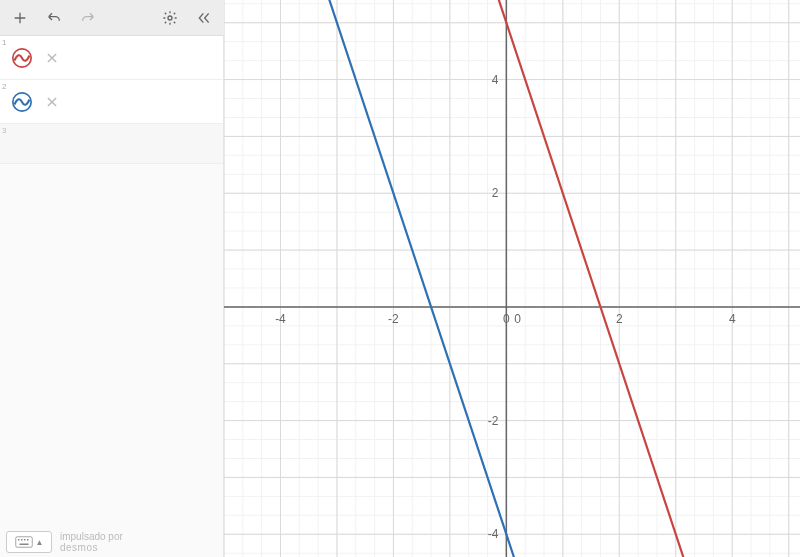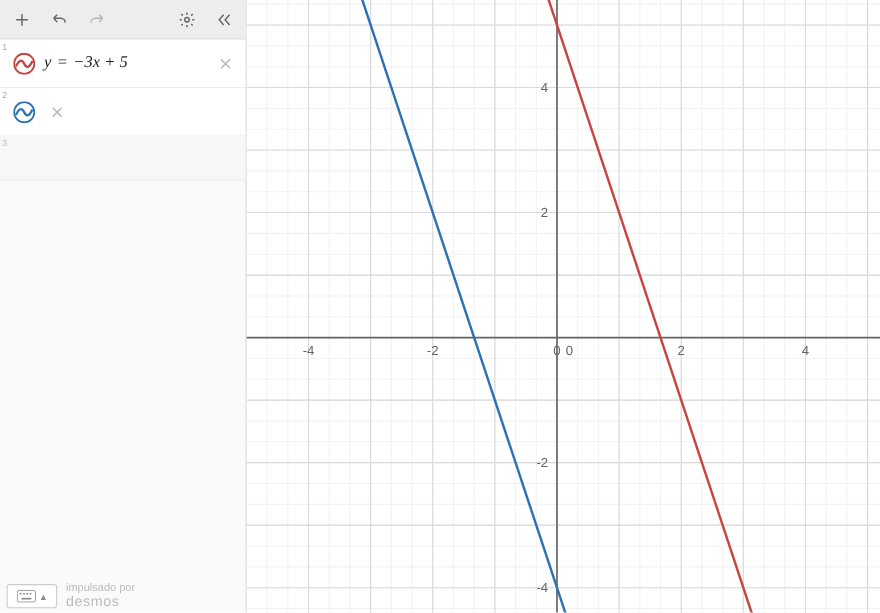--- a/index.html
+++ b/index.html
@@ -19,21 +19,21 @@
   .expr-del { width: 24px; height: 24px; margin-right: 6px; color: #bbb; display: flex; align-items: center; justify-content: center; cursor: pointer; }
   .expr-del svg { width: 14px; height: 14px; stroke: #bbb; stroke-width: 2.5; }
   .empty-row { height: 40px; background: #f7f7f7; border-bottom: 1px solid #eee; position: relative; }
   .empty-row .idx { position: absolute; left: 2px; top: 2px; font-size: 8px; color: #bbb; }
   .graph { position: absolute; left: 224px; top: 0; width: 576px; height: 557px; background: #fff; }
   .footer { position: absolute; left: 0; bottom: 0; height: 30px; display: flex; align-items: center; gap: 8px; padding: 0 6px; }
   .kbd-btn { width: 46px; height: 22px; border: 1px solid #ccc; border-radius: 3px; background: #fff; display: flex; align-items: center; justify-content: center; cursor: pointer; gap: 3px; }
   .kbd-btn svg { width: 18px; height: 12px; }
   .kbd-btn .tri { font-size: 8px; color: #888; }
   .credit { font-size: 10px; color: #bbb; line-height: 1.1; }
-  .credit .big { font-size: 13px; letter-spacing: 0.5px; }
+  .credit .big { font-size: 10px; letter-spacing: 0.5px; }
 </style>
 </head>
 <body>
 
 <div class="sidebar">
   <div class="toolbar">
     <div class="tb-btn">
       <svg viewBox="0 0 24 24">
           <path d="M12 4 V20 M4 12 H20"></path>
         </svg>
@@ -63,23 +63,20 @@
   </div>
 
   <div class="expr-list">
     <div class="expr-row">
       <span class="idx">1</span>
       <span class="expr-icon">
         <svg viewBox="0 0 24 24">
             <circle cx="12" cy="12" r="11" fill="#fff" stroke="#c74440" stroke-width="2"></circle>
             <path d="M3 15 Q8 4 12 12 T21 9" stroke="#c74440" stroke-width="2.5" fill="none"></path>
           </svg>
-      </span>
-      <span class="expr-text">
-        <span>y</span><span class="op"> = </span><span>−3x + 5</span>
       </span>
       <span class="expr-del">
         <svg viewBox="0 0 24 24">
             <path d="M5 5 L19 19 M19 5 L5 19"></path>
           </svg>
       </span>
     </div>
     <div class="expr-row">
       <span class="idx">2</span>
       <span class="expr-icon">

